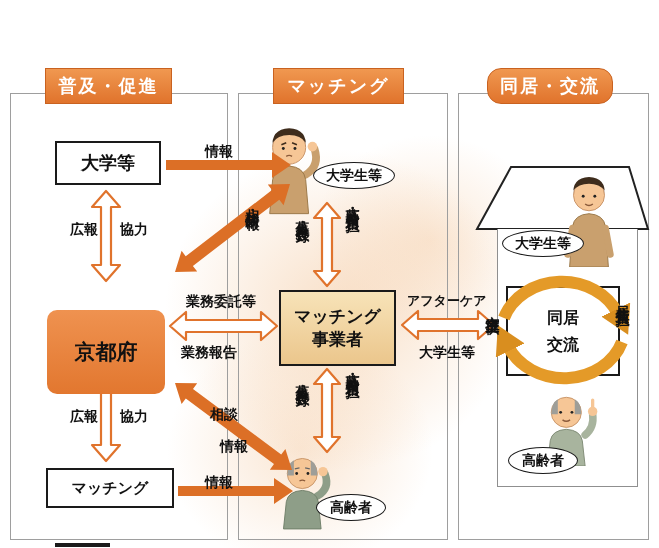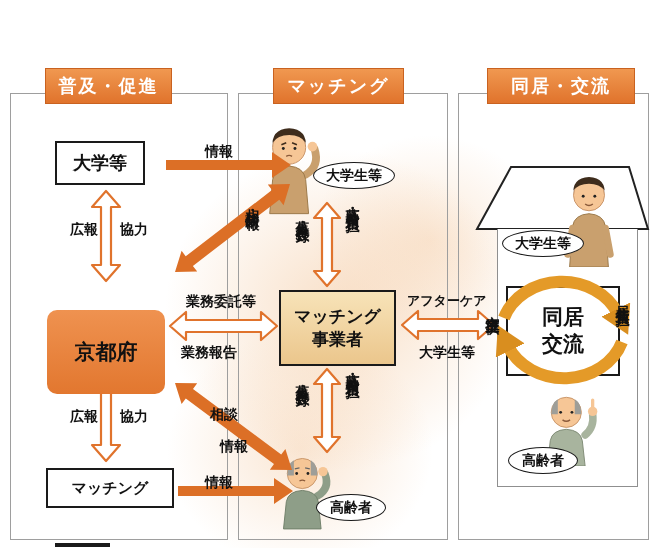--- a/index.html
+++ b/index.html
@@ -66,21 +66,21 @@
   <div class="abs panel" style="left:238px;top:93px;width:210px;height:447px;"></div>
   <div class="abs panel" style="left:458px;top:93px;width:191px;height:447px;"></div>
 
   <svg class="layer" width="659" height="548" viewBox="0 0 659 548" style="z-index:2;">
     <polygon points="477,229 511,167 629,167 648,229" fill="#ffffff" stroke="#222" stroke-width="2"></polygon>
   </svg>
   <div class="abs house-body" style="left:497px;top:229px;width:141px;height:258px;"></div>
 
   <div class="abs tab" style="left:45px;top:68px;width:127px;">普及・促進</div>
   <div class="abs tab" style="left:273px;top:68px;width:131px;">マッチング</div>
-  <div class="abs tab" style="left:487px;top:68px;width:148px;">同居・交流</div>
+  <div class="abs tab" style="left:487px;top:68px;width:126px;border-radius:14px;">同居・交流</div>
 
   <svg class="abs person" style="left:260px;top:120px;" width="68" height="95" viewBox="0 0 70 95">
     <path d="M47 55 Q 62 46 56 28" stroke="#C9A06E" stroke-width="8" fill="none" stroke-linecap="round"></path>
     <circle cx="54" cy="26" r="5" fill="#F6C696"></circle>
     <circle cx="30" cy="27" r="17" fill="#F6C696" stroke="#C89468" stroke-width="1"></circle>
     <path d="M13 27 Q 11 8 30 7 Q 49 8 47 27 L 47 22 Q 42 14 30 14 Q 18 14 13 22 Z" fill="#3E2C1C"></path>
     <path d="M22 24 L 27 22 M 33 22 L 38 24" stroke="#3E2C1C" stroke-width="1.6" fill="none"></path>
     <circle cx="24" cy="28" r="1.5" fill="#222"></circle>
       <circle cx="36" cy="28" r="1.5" fill="#222"></circle>
     <path d="M27 36 Q 30 34 33 36" stroke="#8A5A3A" stroke-width="1.4" fill="none"></path>
@@ -134,30 +134,30 @@
       <polygon points="402,325 418,311 418,319 478,319 478,311 494,325 478,339 478,331 418,331 418,339"></polygon>
     </g>
     <g fill="#DC6F26">
       <polygon points="166,160 272,160 272,152 291,165 272,178 272,170 166,170"></polygon>
       <polygon points="175,272 181.6,250.8 185.7,256.3 272,190.1 267.8,184.6 290,184 283.6,205.2 279.3,199.7 192.9,265.9 197.2,271.4"></polygon>
       <polygon points="175,383 181.6,404.1 185.8,398.5 274,464.1 269.8,469.7 292,470 285.4,448.9 281.2,454.5 193,388.9 197.2,383.3"></polygon>
       <polygon points="178,486 274,486 274,478 293,491 274,504 274,496 178,496"></polygon>
     </g>
   </svg>
 
-  <div class="abs whitebox" style="left:55px;top:141px;width:90px;height:44px;font-size:18px;">大学等</div>
+  <div class="abs whitebox" style="left:55px;top:141px;width:106px;height:44px;font-size:18px;">大学等</div>
   <div class="abs kyoto" style="left:47px;top:286px;width:118px;height:84px;font-size:21px;">京都府</div>
   <div class="abs whitebox" style="left:46px;top:468px;width:128px;height:40px;font-size:15px;">マッチング</div>
 
   <div class="abs matchbox" style="left:279px;top:290px;width:117px;height:76px;font-size:17px;line-height:23px;">
     <div>マッチング</div>
     <div>事業者</div>
   </div>
 
-  <div class="abs whitebox" style="left:506px;top:286px;width:114px;height:90px;font-size:21px;flex-direction:column;line-height:27px;">
+  <div class="abs whitebox" style="left:506px;top:286px;width:114px;height:90px;font-size:16px;flex-direction:column;line-height:27px;">
     <div>同居</div>
     <div>交流</div>
   </div>
 
   <svg class="layer" width="659" height="548" viewBox="0 0 659 548" style="z-index:7;">
     <defs>
       <marker id="ringhead" markerUnits="userSpaceOnUse" markerWidth="30" markerHeight="32" refX="5" refY="16" orient="auto">
         <path d="M0,0 L28,16 L0,32 Z" fill="#D98E1F"></path>
       </marker>
     </defs>

